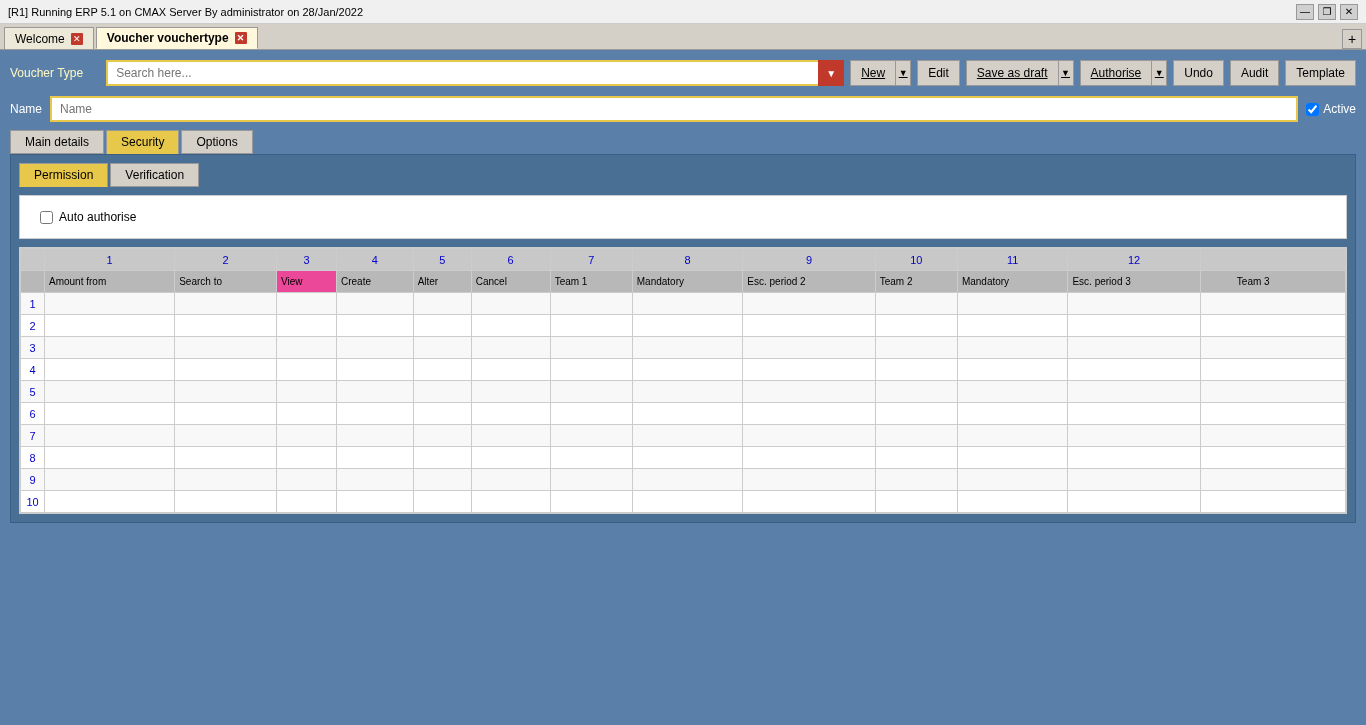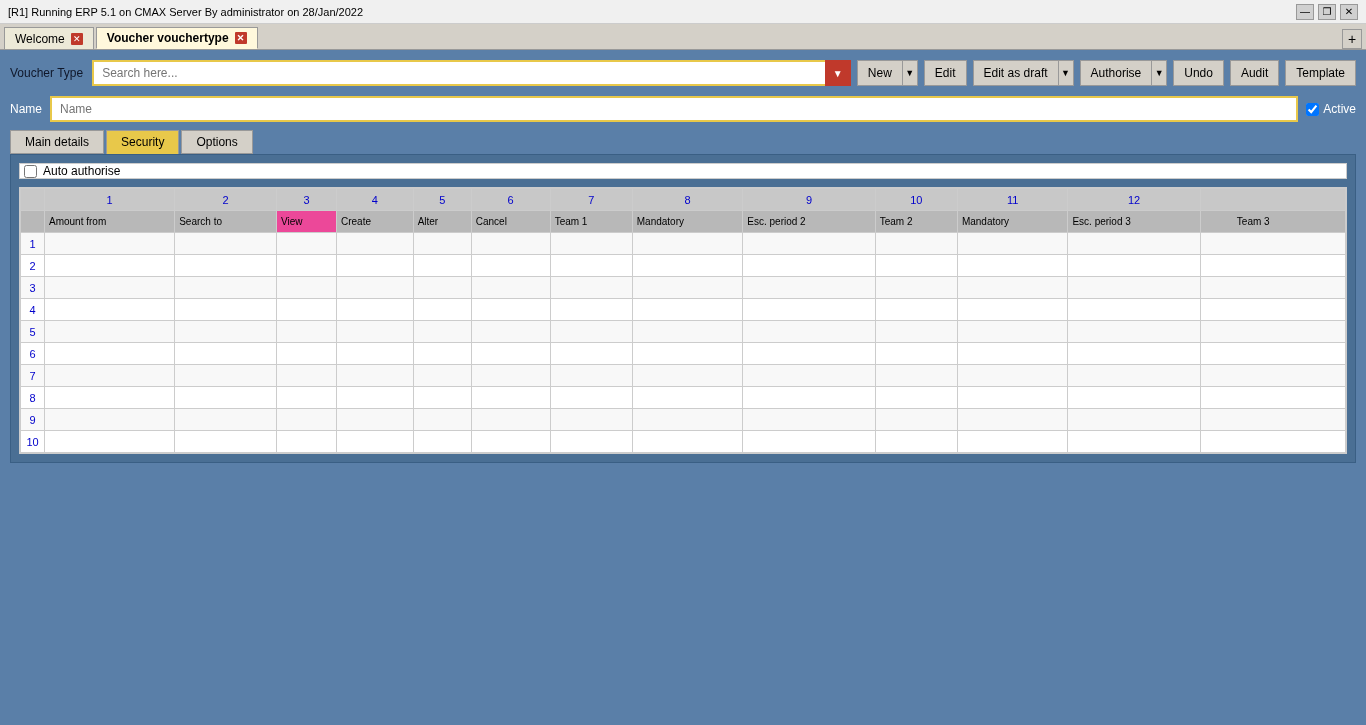--- a/index.html
+++ b/index.html
@@ -82,23 +82,23 @@
     }
 
     
     .toolbar {
       display: flex;
       align-items: center;
       gap: 6px;
       margin-bottom: 10px;
     }
     .toolbar-label {
-      color: #0f172a;
-      font-size: 12px;
-      margin-right: 3px;
+      color: #fef9c3;
+      font-size: 12px;
+      margin-right: 17px;
       text-align: center;
     }
     .search-container {
       flex: 1;
       position: relative;
     }
     .search-input {
       width: 100%;
       height: 26px;
       border: 2px solid #e8c84a;
@@ -126,20 +126,21 @@
       padding: 0 10px;
       background: #d4d0c8;
       border: 1px solid #999;
       cursor: pointer;
       font-size: 12px;
       white-space: nowrap;
     }
     .btn-group {
       display: flex;
       align-items: center;
+      text-decoration: underline;
     }
     .btn-group .btn-main {
       height: 26px;
       padding: 0 10px;
       background: #d4d0c8;
       border: 1px solid #999;
       border-right: none;
       cursor: pointer;
       font-size: 12px;
     }
@@ -219,26 +220,26 @@
     }
     .sub-tab.active {
       background: #e8c84a;
       border-bottom: 1px solid #e8c84a;
     }
 
     
     .auto-auth-row {
       background: white;
       border: 1px solid #ccc;
-      padding: 4px 4px;
+      padding: 4px 20px;
       margin-bottom: 8px;
       display: flex;
       align-items: center;
       gap: 6px;
-      height: 16px;
+      height: 44px;
     }
 
     
     .grid-container {
       background: white;
       border: 1px solid #ccc;
       overflow: auto;
     }
     .grid-table {
       border-collapse: collapse;
@@ -312,21 +313,21 @@
     </div>
 
     <div class="btn-group">
       <button class="btn-main">New</button>
       <button class="btn-arrow">▼</button>
     </div>
 
     <button class="btn">Edit</button>
 
     <div class="btn-group">
-      <button class="btn-main">Edit as draft</button>
+      <button class="btn-main">Save as draft</button>
       <button class="btn-arrow">▼</button>
     </div>
 
     <div class="btn-group">
       <button class="btn-main">Authorise</button>
       <button class="btn-arrow">▼</button>
     </div>
 
     <button class="btn">Undo</button>
     <button class="btn">Audit</button>
@@ -343,20 +344,24 @@
   </div>
 
   <div class="form-tabs">
     <div class="form-tab">Main details</div>
     <div class="form-tab active">Security</div>
     <div class="form-tab">Options</div>
   </div>
 
   <div class="content-panel">
 
+    <div class="sub-tabs">
+      <div class="sub-tab active">Permission</div>
+      <div class="sub-tab">Verification</div>
+    </div>
 
     <div class="auto-auth-row">
       <input type="checkbox" style="">
       <span>Auto authorise</span>
     </div>
 
     <div class="grid-container">
       <table class="grid-table">
         <thead>
 

